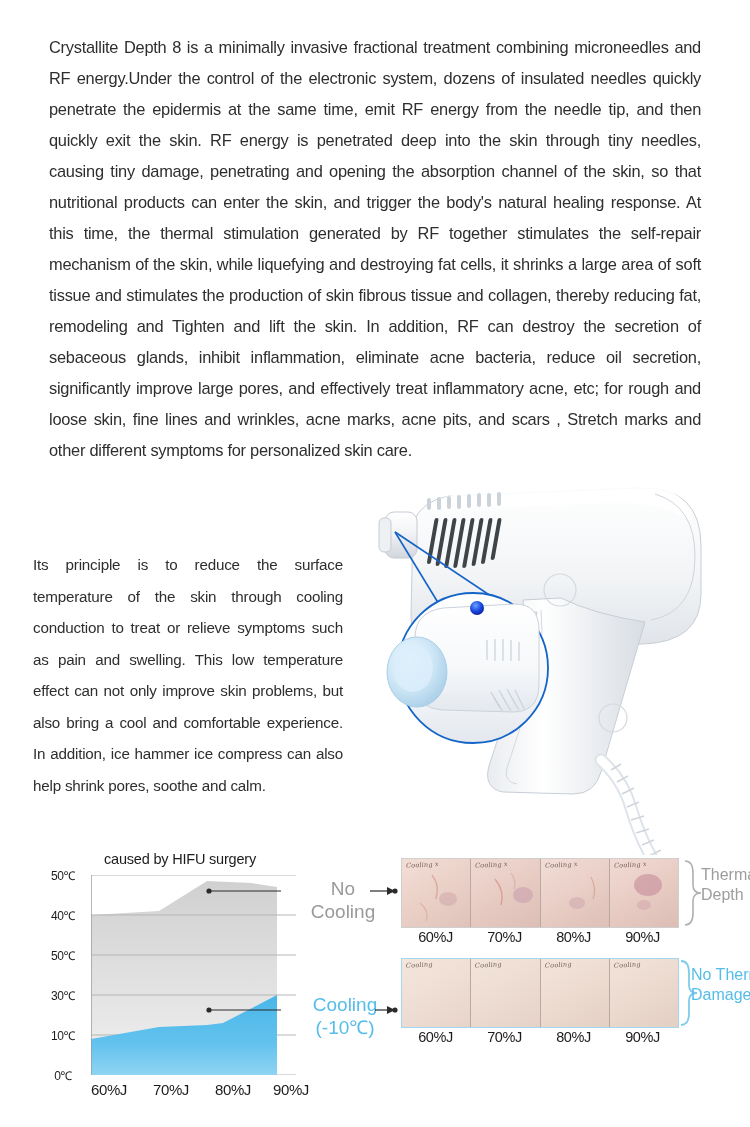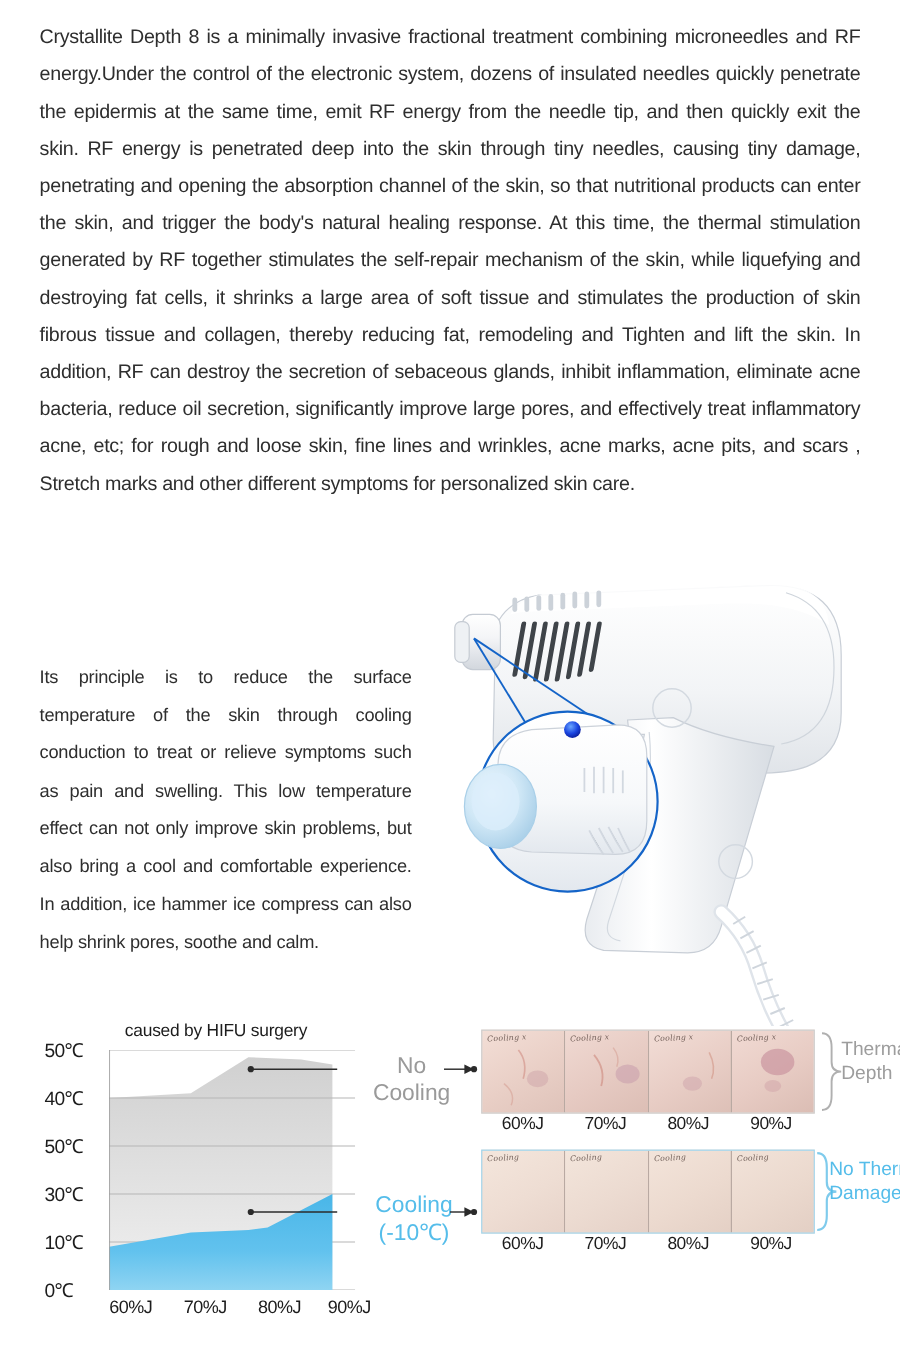--- a/index.html
+++ b/index.html
@@ -12,21 +12,21 @@
     position:relative;
   }
 
   
   #sec-crystallite{position:absolute;left:0;top:0;width:750px;}
   .sec-title{
     font-size:17.5px;font-weight:bold;color:#262626;
     letter-spacing:-.2px;margin:0;padding:3px 0 0 30px;
   }
   .body-copy{
-    margin:0;padding:16px 33px 0 33px;
+    margin:16px;padding:16px 33px 0 33px;
     font-size:16.4px;line-height:31px;color:#2e2e2e;
     text-align:justify;text-justify:inter-word;
     letter-spacing:-.25px;
     -webkit-hyphens:none;hyphens:none;
   }
 
   
   #sec-icehammer{position:absolute;left:0;top:468px;width:750px;height:390px;}
   .ice-title{
     position:absolute;left:33px;top:10px;
@@ -44,22 +44,22 @@
   
   #sec-compare{position:absolute;left:0;top:845px;width:750px;height:282px;margin-left:23px;}
 
   
   #chart{position:absolute;left:8px;top:8px;width:300px;height:250px;}
   .chart-caption{
     position:absolute;left:73px;top:-2px;
     font-size:14.5px;color:#1c1c1c;letter-spacing:-.2px;white-space:nowrap;
   }
   .ytick{
-    position:absolute;right:0;width:52px;text-align:left;
-    font-size:16px;color:#1c1c1c;transform:translateY(-50%);
+    position:absolute;right:0;width:52px;text-align:center;
+    font-size:12px;color:#1c1c1c;transform:translateY(-50%);
     letter-spacing:-.5px;
   }
   #ylabels{position:absolute;left:0;top:0;width:58px;height:250px;}
   #plot{position:absolute;left:60px;top:22px;width:205px;height:200px;}
   .xtick{
     position:absolute;font-size:15px;color:#1c1c1c;
     letter-spacing:-.4px;transform:translateX(-50%);white-space:nowrap;
   }
   #xlabels{position:absolute;left:60px;top:228px;width:215px;height:22px;}
 

